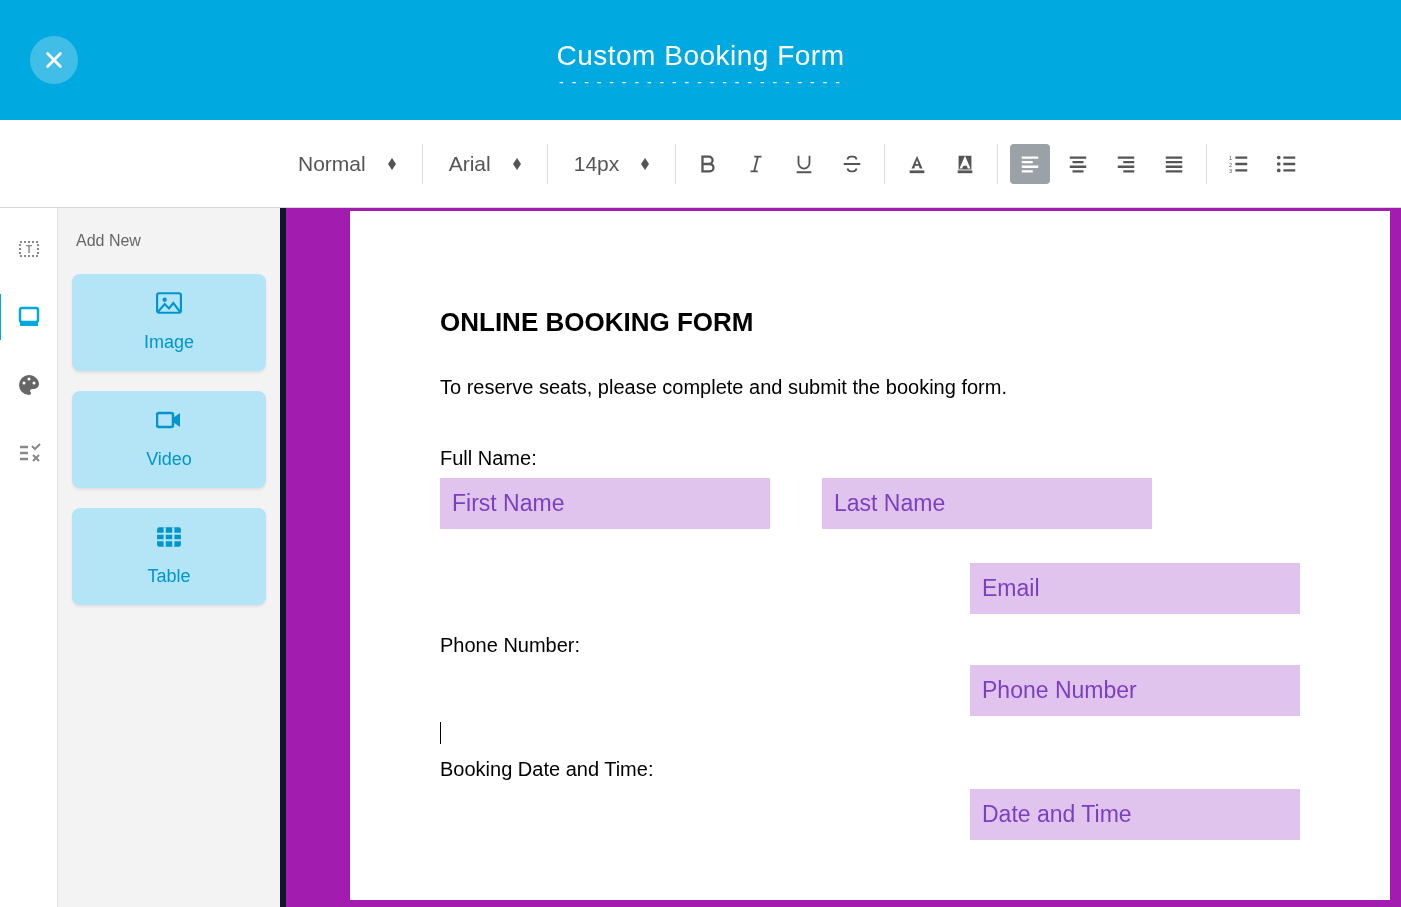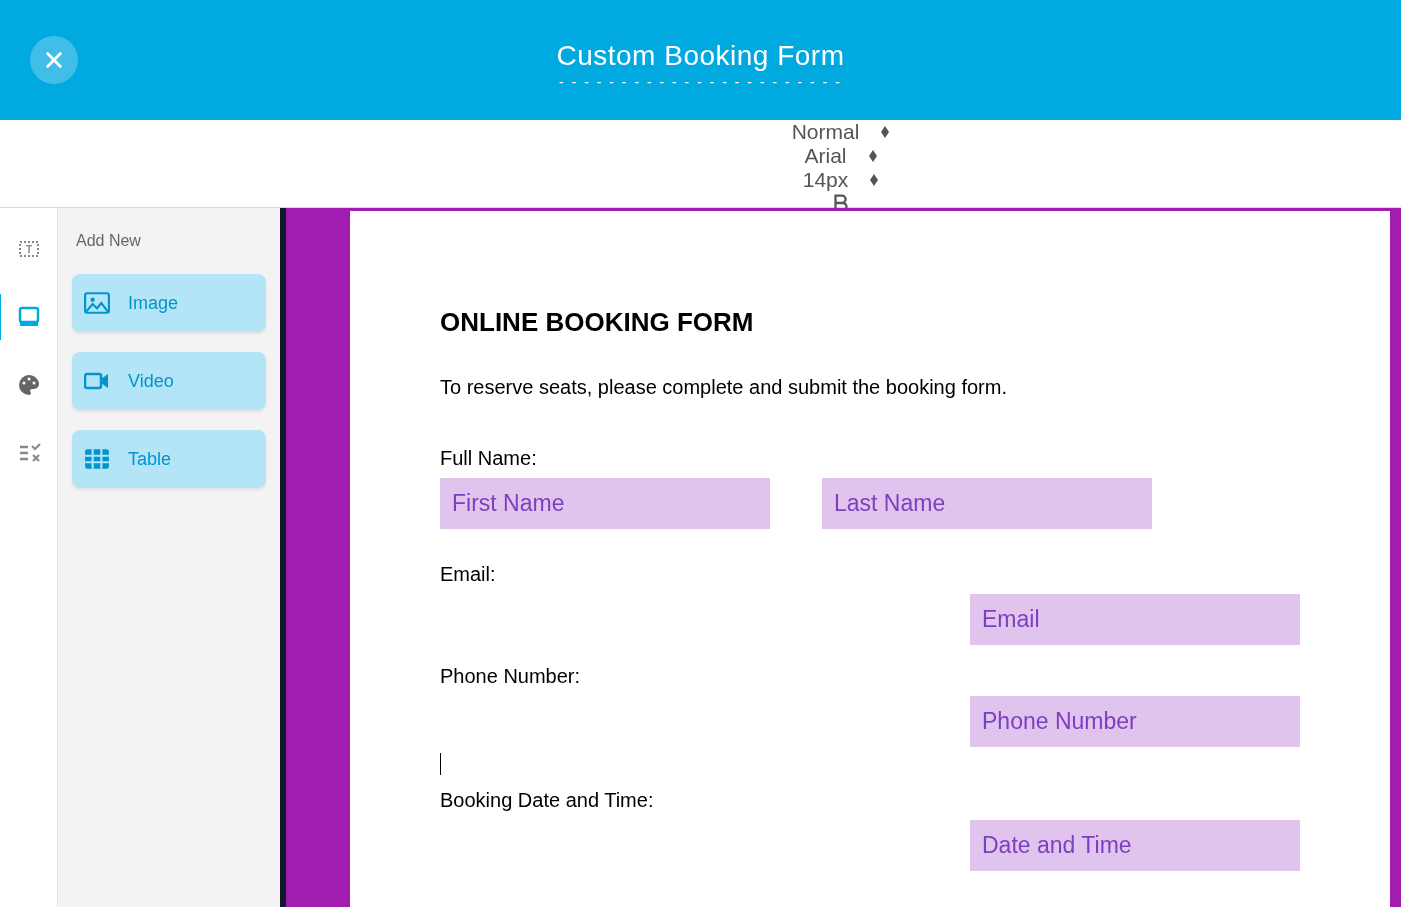--- a/index.html
+++ b/index.html
@@ -45,21 +45,20 @@
   white-space: nowrap;
 }
 
 .toolbar {
   background: #fff;
   height: 88px;
   display: flex;
   align-items: center;
   padding-left: 280px;
   border-bottom: 1px solid #d8d8d8;
-  flex-direction: column;
 }
 .tb-select {
   display: flex;
   align-items: center;
   color: #555;
   font-size: 21px;
   padding: 0 18px;
   cursor: pointer;
   height: 44px;
 }
@@ -119,27 +118,28 @@
 }
 .sidebar-title {
   color: #666;
   font-size: 16px;
   margin-bottom: 24px;
   padding-left: 4px;
 }
 .add-item {
   background: #b3e5f7;
   border-radius: 8px;
-  padding: 18px 12px;
+  padding: 18px 18px;
   display: flex;
   align-items: center;
   gap: 18px;
   margin-bottom: 20px;
   cursor: pointer;
   box-shadow: 0 2px 3px rgba(0,0,0,0.08);
+  flex-direction: column;
 }
 .add-item svg { width: 26px; height: 22px; }
 .add-item-label { color: #0095cc; font-size: 18px; }
 
 .canvas-wrap {
   flex: 1;
   background: #a21caf;
   padding-top: 3px;
   padding-left: 64px;
   overflow: hidden;
@@ -351,21 +351,20 @@
     <div class="canvas">
       <div class="doc-title">ONLINE BOOKING FORM</div>
       <div class="doc-sub">To reserve seats, please complete and submit the booking form.</div>
 
       <div class="fld-label">Full Name:</div>
       <div class="fld-row">
         <div class="fld-input">First Name</div>
         <div class="fld-input">Last Name</div>
       </div>
 
-      <div class="fld-label">Email:</div>
       <div class="fld-row single">
         <div class="fld-input">Email</div>
       </div>
 
       <div class="fld-label">Phone Number:</div>
       <div class="fld-row single" style="position:relative">
         <div class="fld-input">Phone Number</div>
       </div>
       <span class="caret" style="position:relative; top:-14px; left:0;"></span>
 

